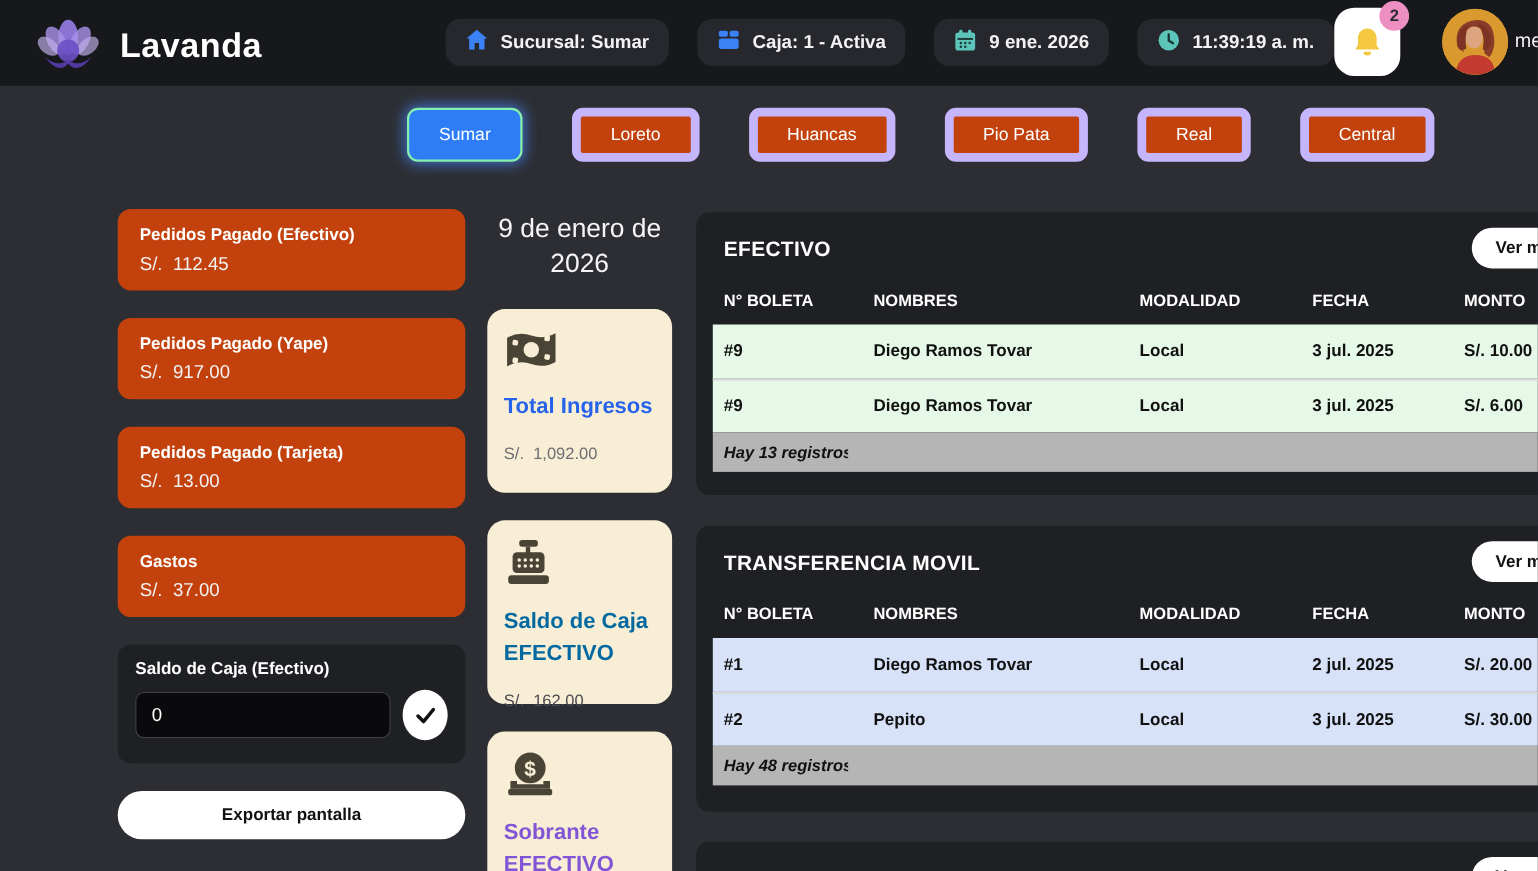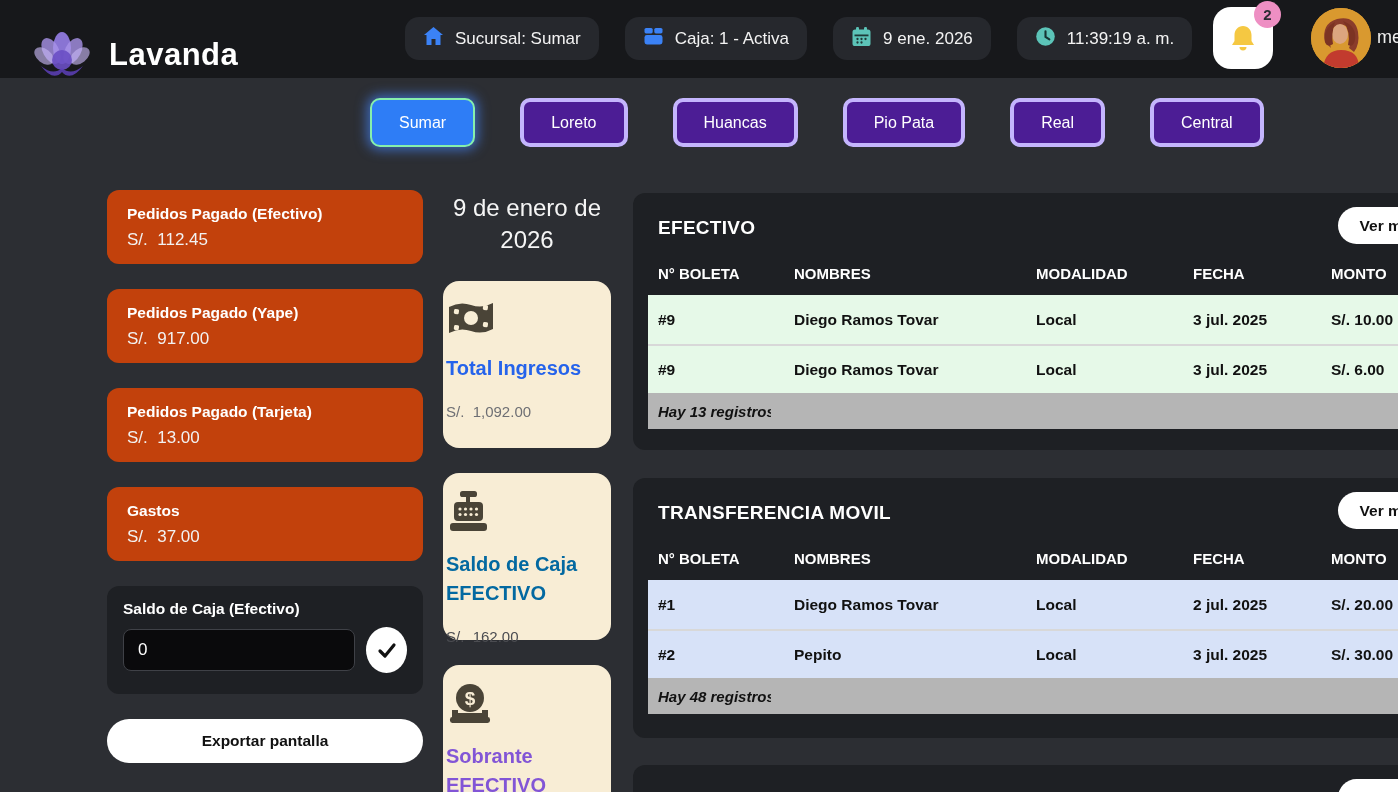--- a/index.html
+++ b/index.html
@@ -9,26 +9,26 @@
     background:#2c2e33;
     font-family:"Liberation Sans", sans-serif;
     color:#fff;
   }
 
   
   .header {
     position:absolute; top:0; left:0; width:100%; height:78px;
     background:#17181b; display:flex; align-items:center;
   }
-  .logo-wrap { position:absolute; left:33px; top:24px; display:flex; align-items:center; gap:18px; }
+  .logo-wrap { position:absolute; left:33px; top:10px; display:flex; align-items:center; gap:18px; }
   .app-title { font-size:31px; font-weight:bold; letter-spacing:.5px; color:#fff; }
   .nav-pills { position:absolute; left:405px; top:17px; display:flex; gap:26px; }
   .pill {
     background:#26282d; border-radius:14px; height:43px; padding:0 18px;
-    display:flex; align-items:center; gap:11px; font-size:17px; font-weight:400; color:#f3f3f3;
+    display:flex; align-items:center; gap:11px; font-size:17px; font-weight:700; color:#f3f3f3;
     white-space:nowrap; cursor:pointer;
   }
   .bell-btn {
     position:absolute; left:1213px; top:7px; width:60px; height:62px;
     background:#fff; border:none; border-radius:18px; cursor:pointer;
   }
   .bell-btn svg { position:absolute; left:16px; top:17px; }
   .badge {
     position:absolute; top:-6px; right:-8px; width:27px; height:27px; border-radius:50%;
     background:#ee8fc3; color:#2b2b33; font-size:15px; font-weight:bold;
@@ -36,21 +36,21 @@
   }
   .avatar {
     position:absolute; left:1311px; top:8px; width:60px; height:60px; border-radius:50%;
     overflow:hidden; cursor:pointer; background:#d9992f;
   }
   .user-label { position:absolute; left:1377px; top:27px; font-size:18px; color:#eee; white-space:nowrap; }
 
   
   .tabs { position:absolute; left:370px; top:98px; display:flex; gap:45px; }
   .tab {
-    background:#4c1d95; border:4px solid #c4b5fd; border-radius:10px;
+    background:#c2410c; border:8px solid #c4b5fd; border-radius:10px;
     height:49px; padding:0 27px; color:#fff; font-size:16px;
     font-family:"Liberation Sans", sans-serif; cursor:pointer; white-space:nowrap;
   }
   .tab.active {
     background:#2e7df6; border:2px solid #86efac;
     box-shadow:0 0 12px 3px rgba(70,135,255,.65);
   }
 
   
   .left-col { position:absolute; left:107px; top:190px; width:316px; }
@@ -74,21 +74,21 @@
     margin-top:25px; width:100%; height:44px; border:none; border-radius:22px; background:#fff;
     font-size:15.5px; font-weight:bold; color:#111; cursor:pointer;
     font-family:"Liberation Sans", sans-serif;
   }
 
   
   .mid-col { position:absolute; left:443px; top:192px; width:168px; }
   .date-heading { text-align:center; font-size:24px; line-height:1.35; color:#f5f5f5; margin-bottom:24px; }
   .sum-card {
     background:#f8edd5; border-radius:16px; height:167px; margin-bottom:25px;
-    padding:16px 3px; overflow:visible; position:relative;
+    padding:16px 15px; overflow:visible; position:relative;
   }
   .sum-icon { margin-bottom:11px; }
   .sum-title { font-size:20px; font-weight:bold; line-height:1.45; }
   .sum-amount { font-size:15px; margin-top:20px; white-space:pre; }
 
   
   .table-card { position:absolute; left:633px; width:822px; background:#1e2024; border-radius:12px; }
   .table-title { padding:24px 0 13px 25px; font-size:19px; font-weight:bold; letter-spacing:.3px; color:#fff; }
   .ver-btn {
     position:absolute; top:14px; right:14px; background:#fff; border:none; border-radius:19px;

